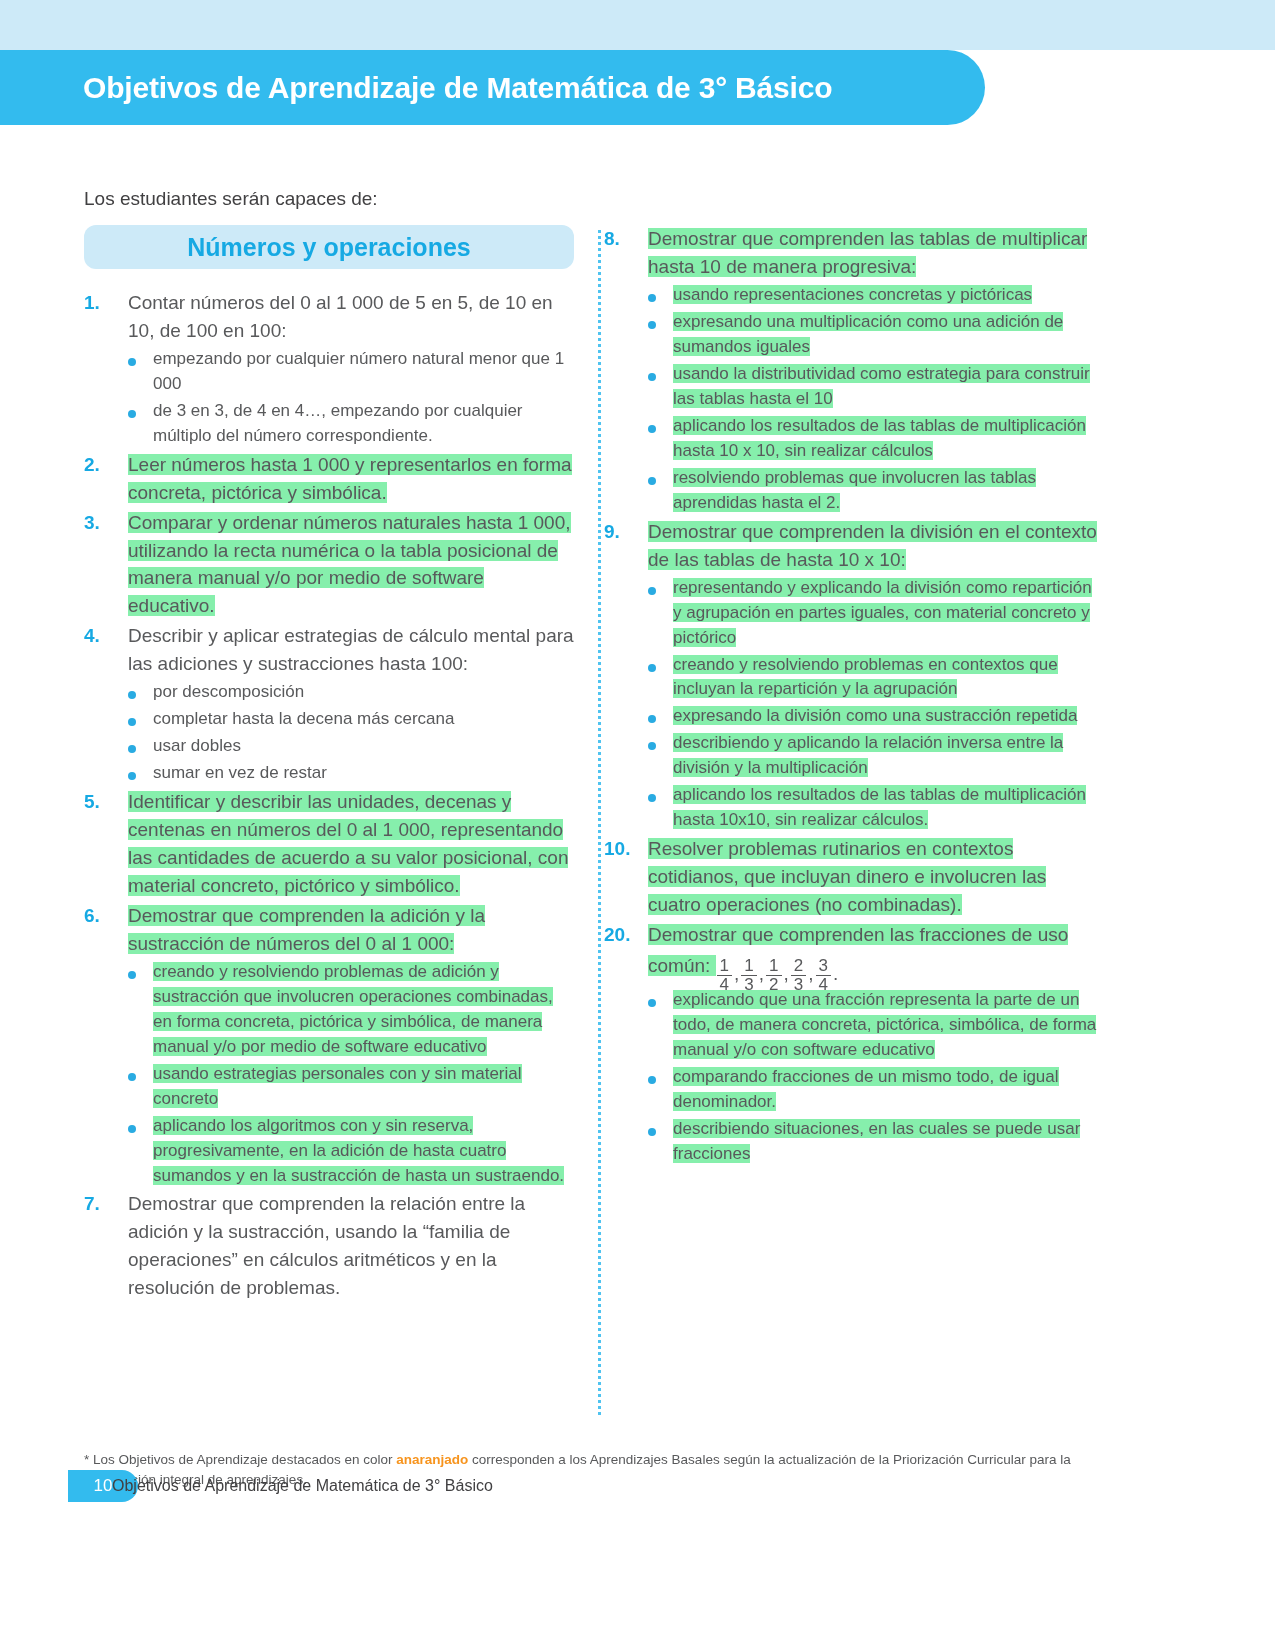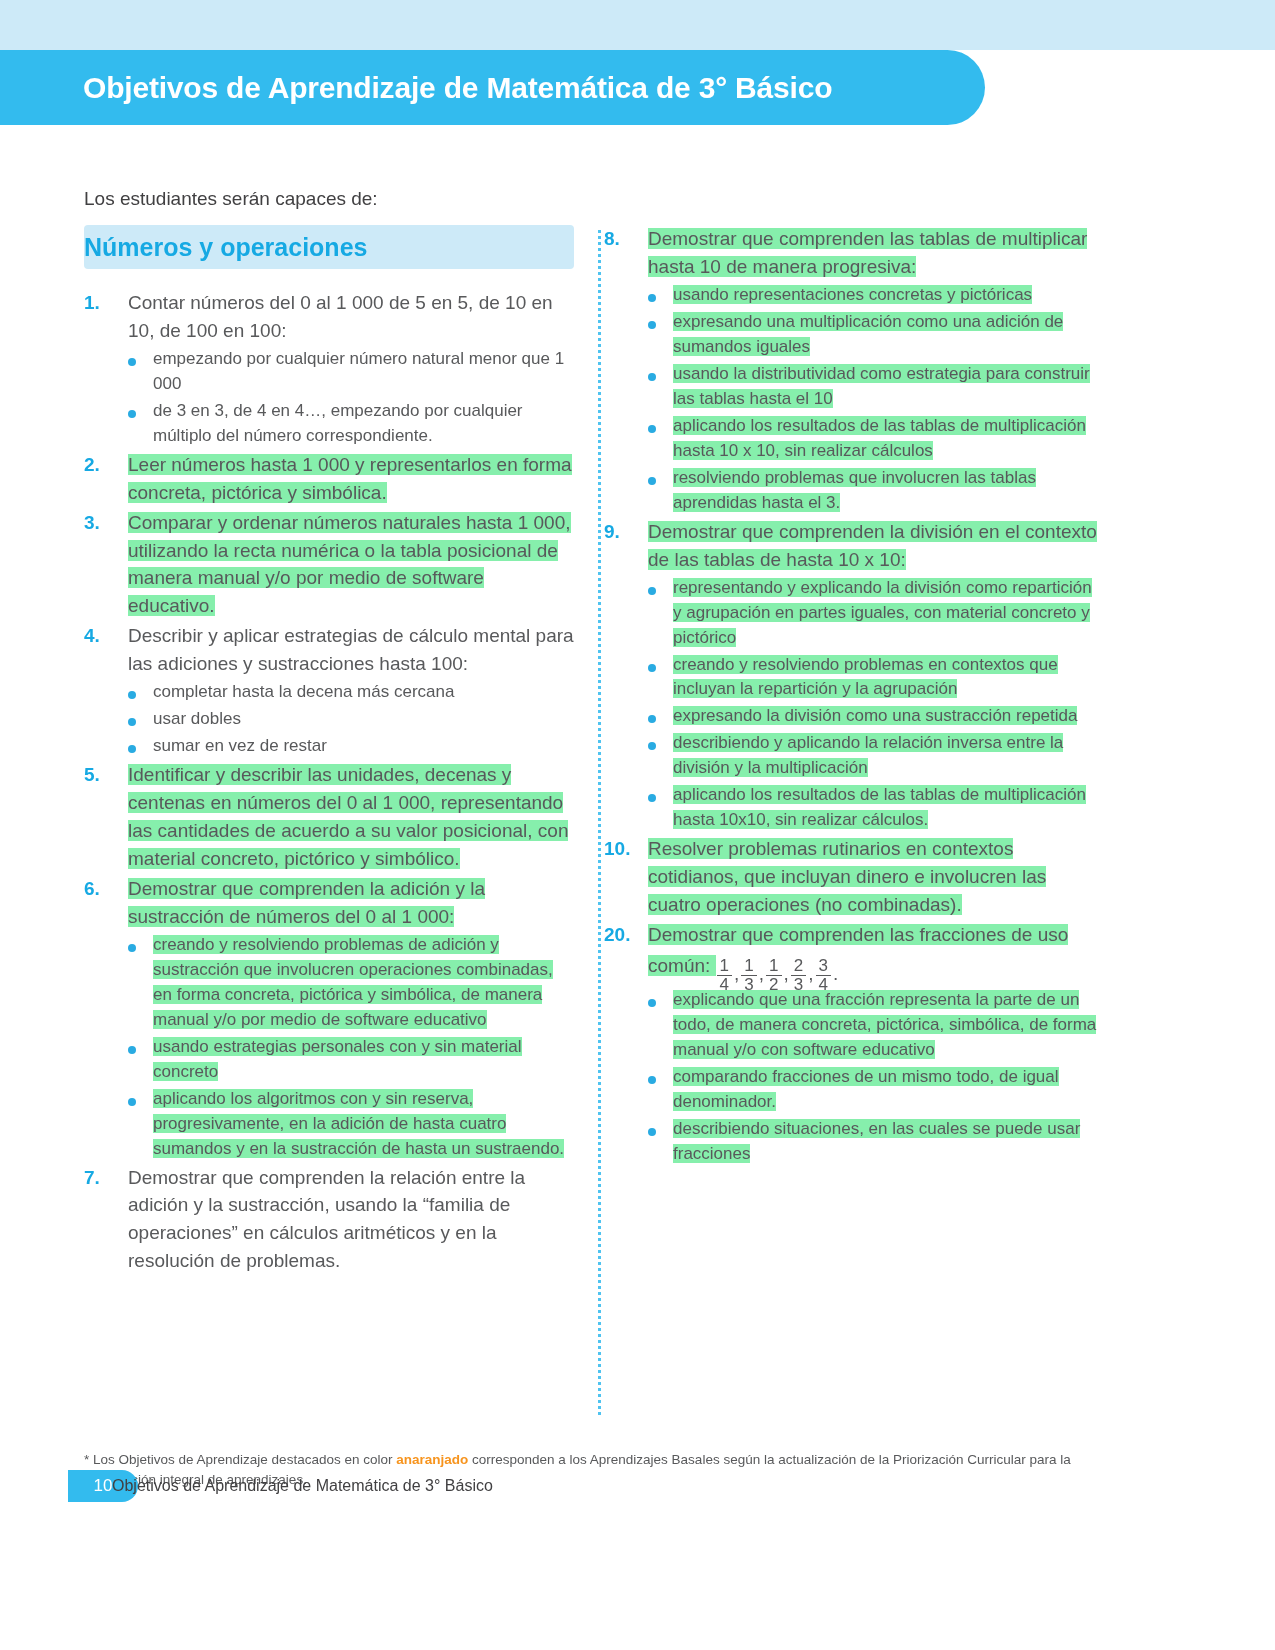--- a/index.html
+++ b/index.html
@@ -78,24 +78,25 @@
     top: 105px;
     left: 598px;
     width: 0;
     height: 1185px;
     border-left: 3px dotted #4fc3f0;
   }
 
   
   .section-head {
     background: #cdeaf8;
-    border-radius: 4px;
+    border-radius: 12px;
     height: 44px;
     display: flex;
     align-items: center;
+    justify-content: center;
     margin-bottom: 20px;
   }
   .section-head span {
     color: #16a9e3;
     font-size: 25px;
     font-weight: bold;
   }
 
   
   ol.items { list-style: none; margin: 0; padding: 0; }
@@ -262,20 +263,26 @@
           </li>
           <li class="item">
             <div class="item-num">4.</div>
             <div class="item-body">
               <div class="item-text"><span>Describir y aplicar estrategias de cálculo mental para las adiciones y sustracciones hasta 100:</span></div>
               <ul class="sub">
                 <li class="sub-item">
                   <div class="sub-dot">
                     <i></i>
                   </div>
+                  <div class="bullet-text"><span>por descomposición</span></div>
+                </li>
+                <li class="sub-item">
+                  <div class="sub-dot">
+                    <i></i>
+                  </div>
                   <div class="bullet-text"><span>completar hasta la decena más cercana</span></div>
                 </li>
                 <li class="sub-item">
                   <div class="sub-dot">
                     <i></i>
                   </div>
                   <div class="bullet-text"><span>usar dobles</span></div>
                 </li>
                 <li class="sub-item">
                   <div class="sub-dot">
@@ -355,21 +362,21 @@
                 <li class="sub-item">
                   <div class="sub-dot">
                     <i></i>
                   </div>
                   <div class="bullet-text"><span class="hl">aplicando los resultados de las tablas de multiplicación hasta 10 x 10, sin realizar cálculos</span></div>
                 </li>
                 <li class="sub-item">
                   <div class="sub-dot">
                     <i></i>
                   </div>
-                  <div class="bullet-text"><span class="hl">resolviendo problemas que involucren las tablas aprendidas hasta el 3.</span></div>
+                  <div class="bullet-text"><span class="hl">resolviendo problemas que involucren las tablas aprendidas hasta el 2.</span></div>
                 </li>
               </ul>
             </div>
           </li>
           <li class="item">
             <div class="item-num">9.</div>
             <div class="item-body">
               <div class="item-text"><span class="hl">Demostrar que comprenden la división en el contexto de las tablas de hasta 10 x 10:</span></div>
               <ul class="sub">
                 <li class="sub-item">

